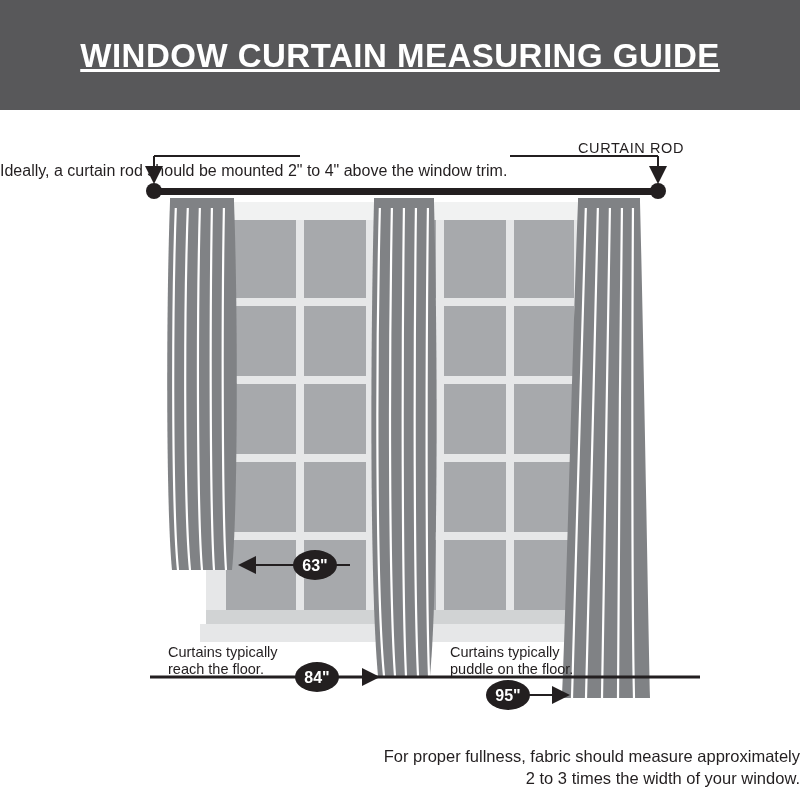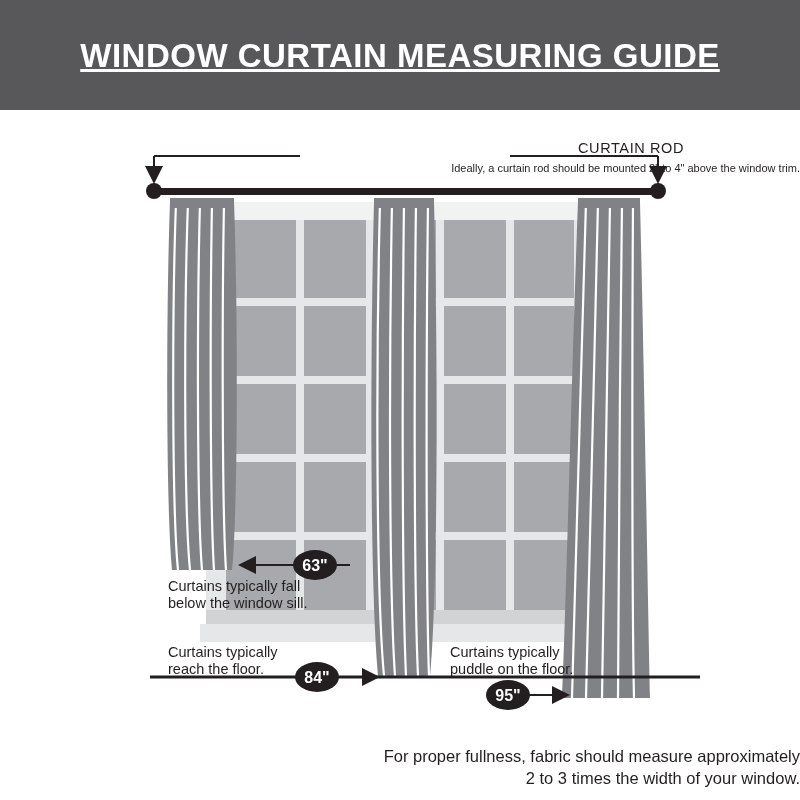--- a/index.html
+++ b/index.html
@@ -63,22 +63,22 @@
   }
   #rod-label {
     left: 0; top: 140px; width: 636px;
     text-align: right;
     font-size: 14.5px;
     letter-spacing: 0.6px;
     margin-left: 48px;
   }
   #rod-note {
     left: 0; top: 162px; width: 800px;
-    text-align: right;
-    font-size: 11px;
+    text-align: left;
+    font-size: 16px;
   }
   #note-sill {
     left: 168px; top: 578px;
     font-size: 14.5px;
   }
   #note-floor {
     left: 168px; top: 644px;
     font-size: 14.5px;
   }
   #note-puddle {
@@ -205,22 +205,20 @@
       <g>
         <ellipse cx="508" cy="585" rx="22" ry="15" fill="#231f20"></ellipse>
         <path d="M528,585 L568,585" stroke="#231f20" stroke-width="2" marker-end="url(#arrHead)"></path>
         <text class="badge-text" x="508" y="591" text-anchor="middle">95"</text>
       </g>
     </svg>
   </div>
 
   <div class="lbl" id="rod-label">CURTAIN ROD</div>
   <div class="lbl" id="rod-note">Ideally, a curtain rod should be mounted 2" to 4" above the window trim.</div>
-  <div class="lbl" id="note-sill">Curtains typically fall
-below the window sill.</div>
   <div class="lbl" id="note-floor">Curtains typically
 reach the floor.</div>
   <div class="lbl" id="note-puddle">Curtains typically
 puddle on the floor.</div>
   <div class="lbl" id="footer-note">For proper fullness, fabric should measure approximately
 2 to 3 times the width of your window.</div>
 
 </div>
 
 </body></html>

